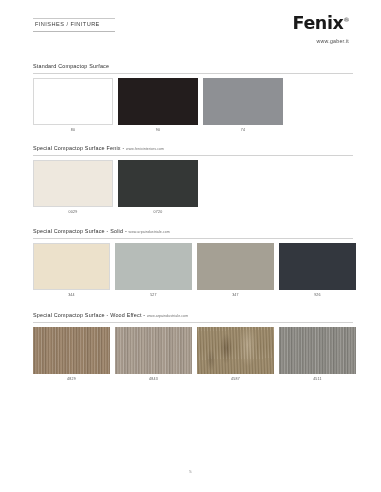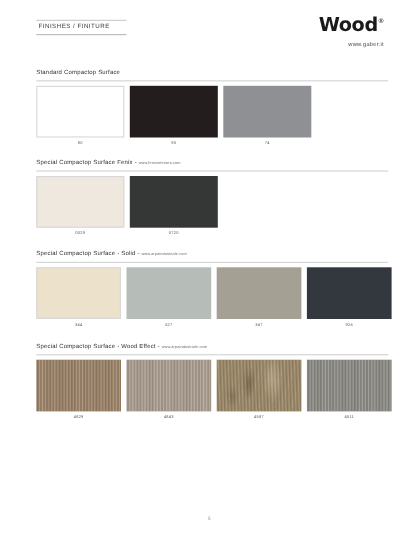--- a/index.html
+++ b/index.html
@@ -179,21 +179,21 @@
 <div class="page">
 
   <div class="header">
     <div class="title-block">
       <div class="title-rule"></div>
       <div class="title-text">FINISHES / FINITURE</div>
       <div class="title-rule bottom"></div>
     </div>
 
     <div class="brand-block">
-      <div class="brand-logo"><span>Wood</span><span class="reg">®</span></div>
+      <div class="brand-logo"><span>Fenix</span><span class="reg">®</span></div>
       <div class="brand-url">www.gaber.it</div>
     </div>
   </div>
 
   <div id="sections-host">
       <div class="section" style="top: 64px;">
         <div class="section-head"><span>Standard Compactop Surface </span></div>
         <div class="section-rule"></div>
         <div class="swatch-row">
           <div class="swatch-cell" style="width: 80px;">

